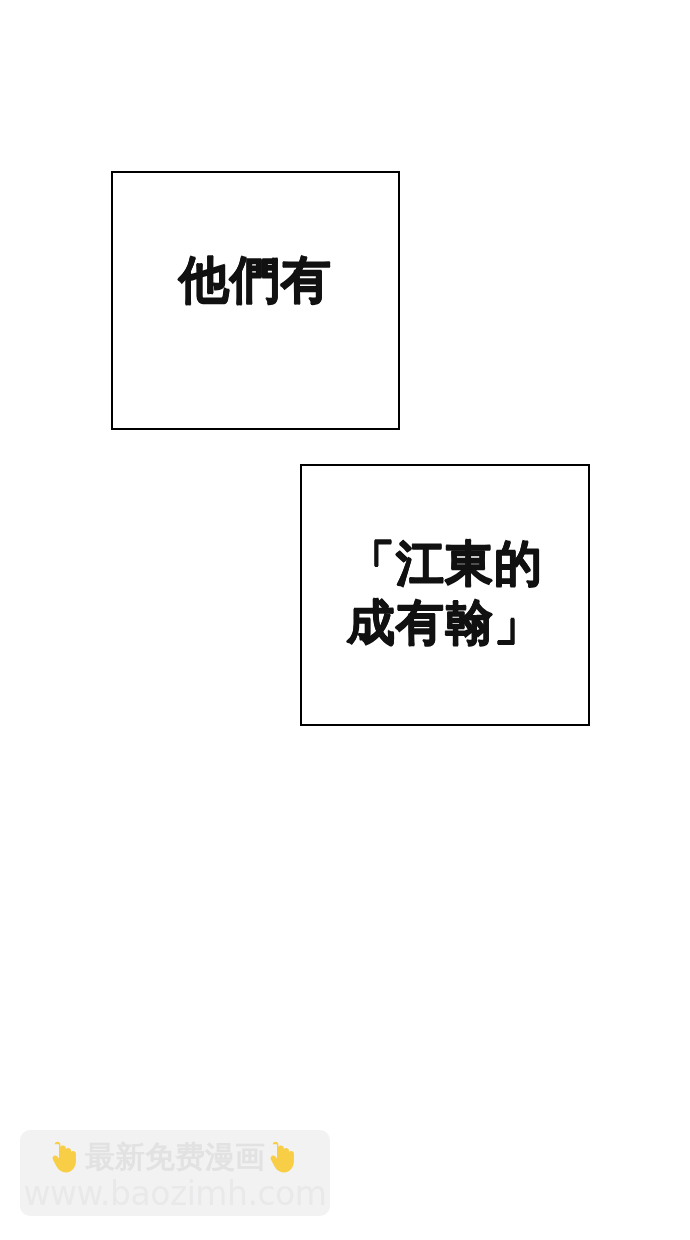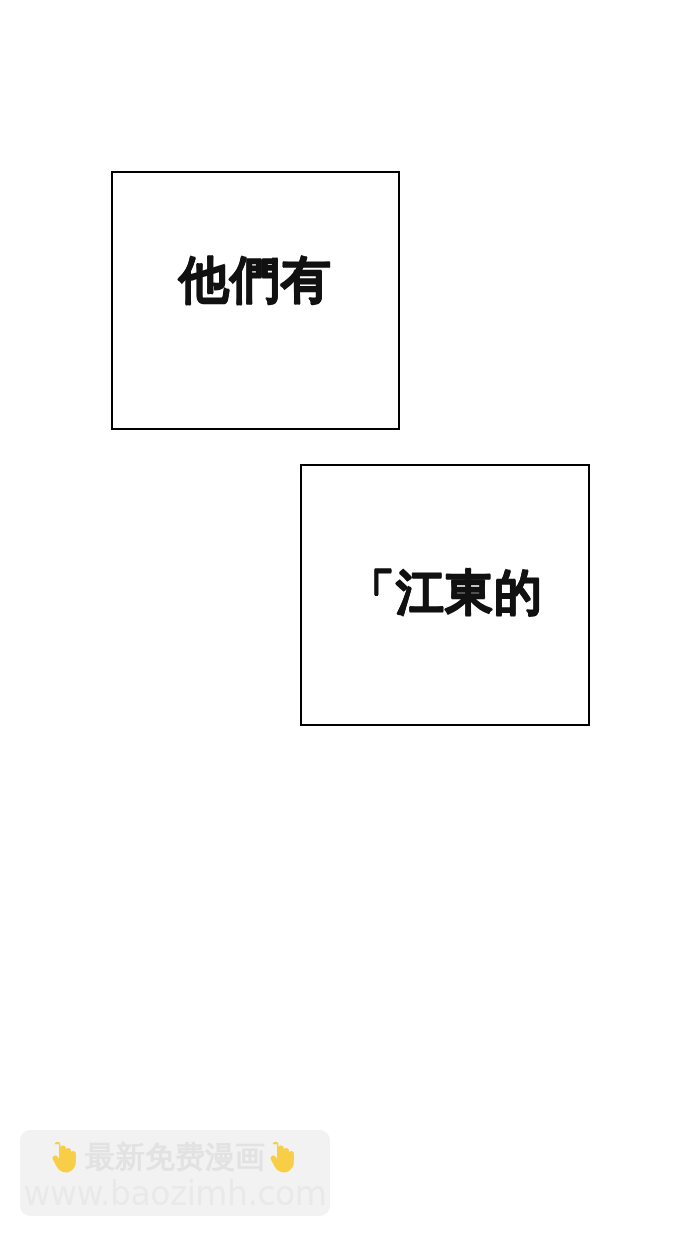--- a/index.html
+++ b/index.html
@@ -131,20 +131,21 @@
 <body>
 
 <div class="page">
 
   <div class="panel" id="panel-1">
     <span class="panel-line">他們有</span>
   </div>
 
   <div class="panel" id="panel-2">
     <span class="panel-line">「江東的</span>
+    <span class="panel-line">成有翰」</span>
   </div>
 
   <div id="watermark-banner">
     <div class="wm-top-row">
       <svg class="hand-icon" viewBox="0 0 32 34">
         <path d="M4 3.5 C4 1.8 5.3 0.6 7 0.6 C8.7 0.6 10 1.8 10 3.5 L10 6.2
                  C10.6 5.3 11.7 4.8 12.8 4.8 C14.5 4.8 15.8 6.0 15.8 7.7
                  L15.8 8.6 C16.4 7.9 17.3 7.5 18.3 7.5 C20.0 7.5 21.3 8.7 21.3 10.4
                  L21.3 11.4 C21.9 10.8 22.7 10.5 23.6 10.5 C25.3 10.5 26.6 11.7 26.6 13.4
                  L26.6 21.5 C26.6 27.6 22.4 33.4 16.0 33.4 C11.2 33.4 7.6 30.6 5.6 26.6

